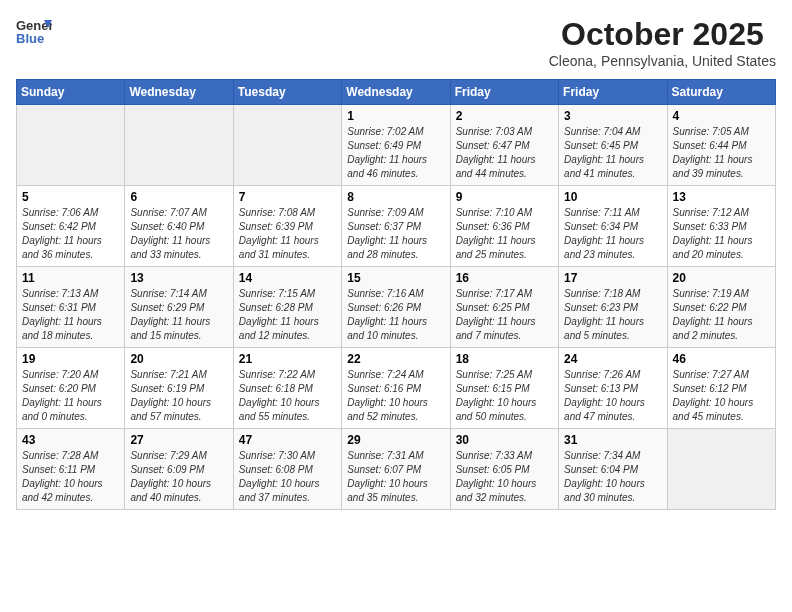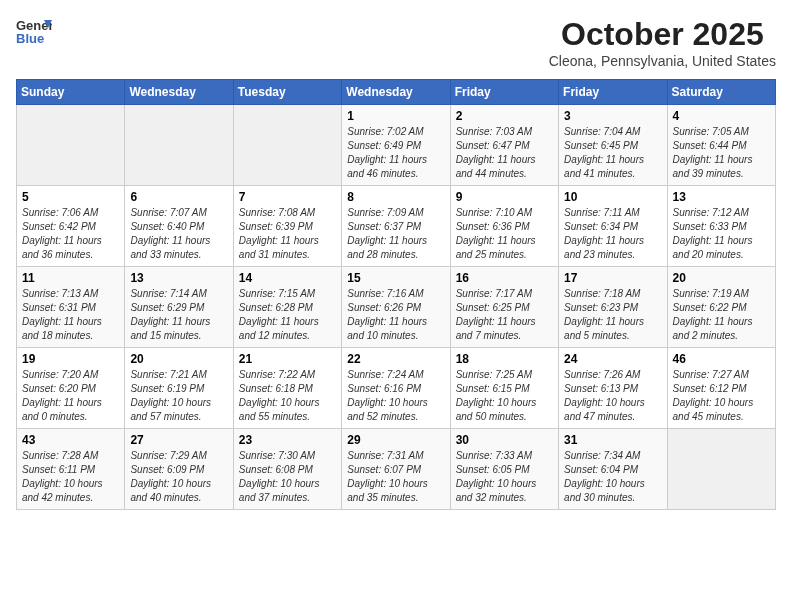--- a/index.html
+++ b/index.html
@@ -225,21 +225,21 @@
       <tr>
         <td>
           <span class="day-number">43</span>
           <div class="day-info">Sunrise: 7:28 AM<br>Sunset: 6:11 PM<br>Daylight: 10 hours and 42 minutes.</div>
         </td>
         <td>
           <span class="day-number">27</span>
           <div class="day-info">Sunrise: 7:29 AM<br>Sunset: 6:09 PM<br>Daylight: 10 hours and 40 minutes.</div>
         </td>
         <td>
-          <span class="day-number">23</span>
+          <span class="day-number">47</span>
           <div class="day-info">Sunrise: 7:30 AM<br>Sunset: 6:08 PM<br>Daylight: 10 hours and 37 minutes.</div>
         </td>
         <td>
           <span class="day-number">29</span>
           <div class="day-info">Sunrise: 7:31 AM<br>Sunset: 6:07 PM<br>Daylight: 10 hours and 35 minutes.</div>
         </td>
         <td>
           <span class="day-number">30</span>
           <div class="day-info">Sunrise: 7:33 AM<br>Sunset: 6:05 PM<br>Daylight: 10 hours and 32 minutes.</div>
         </td>

